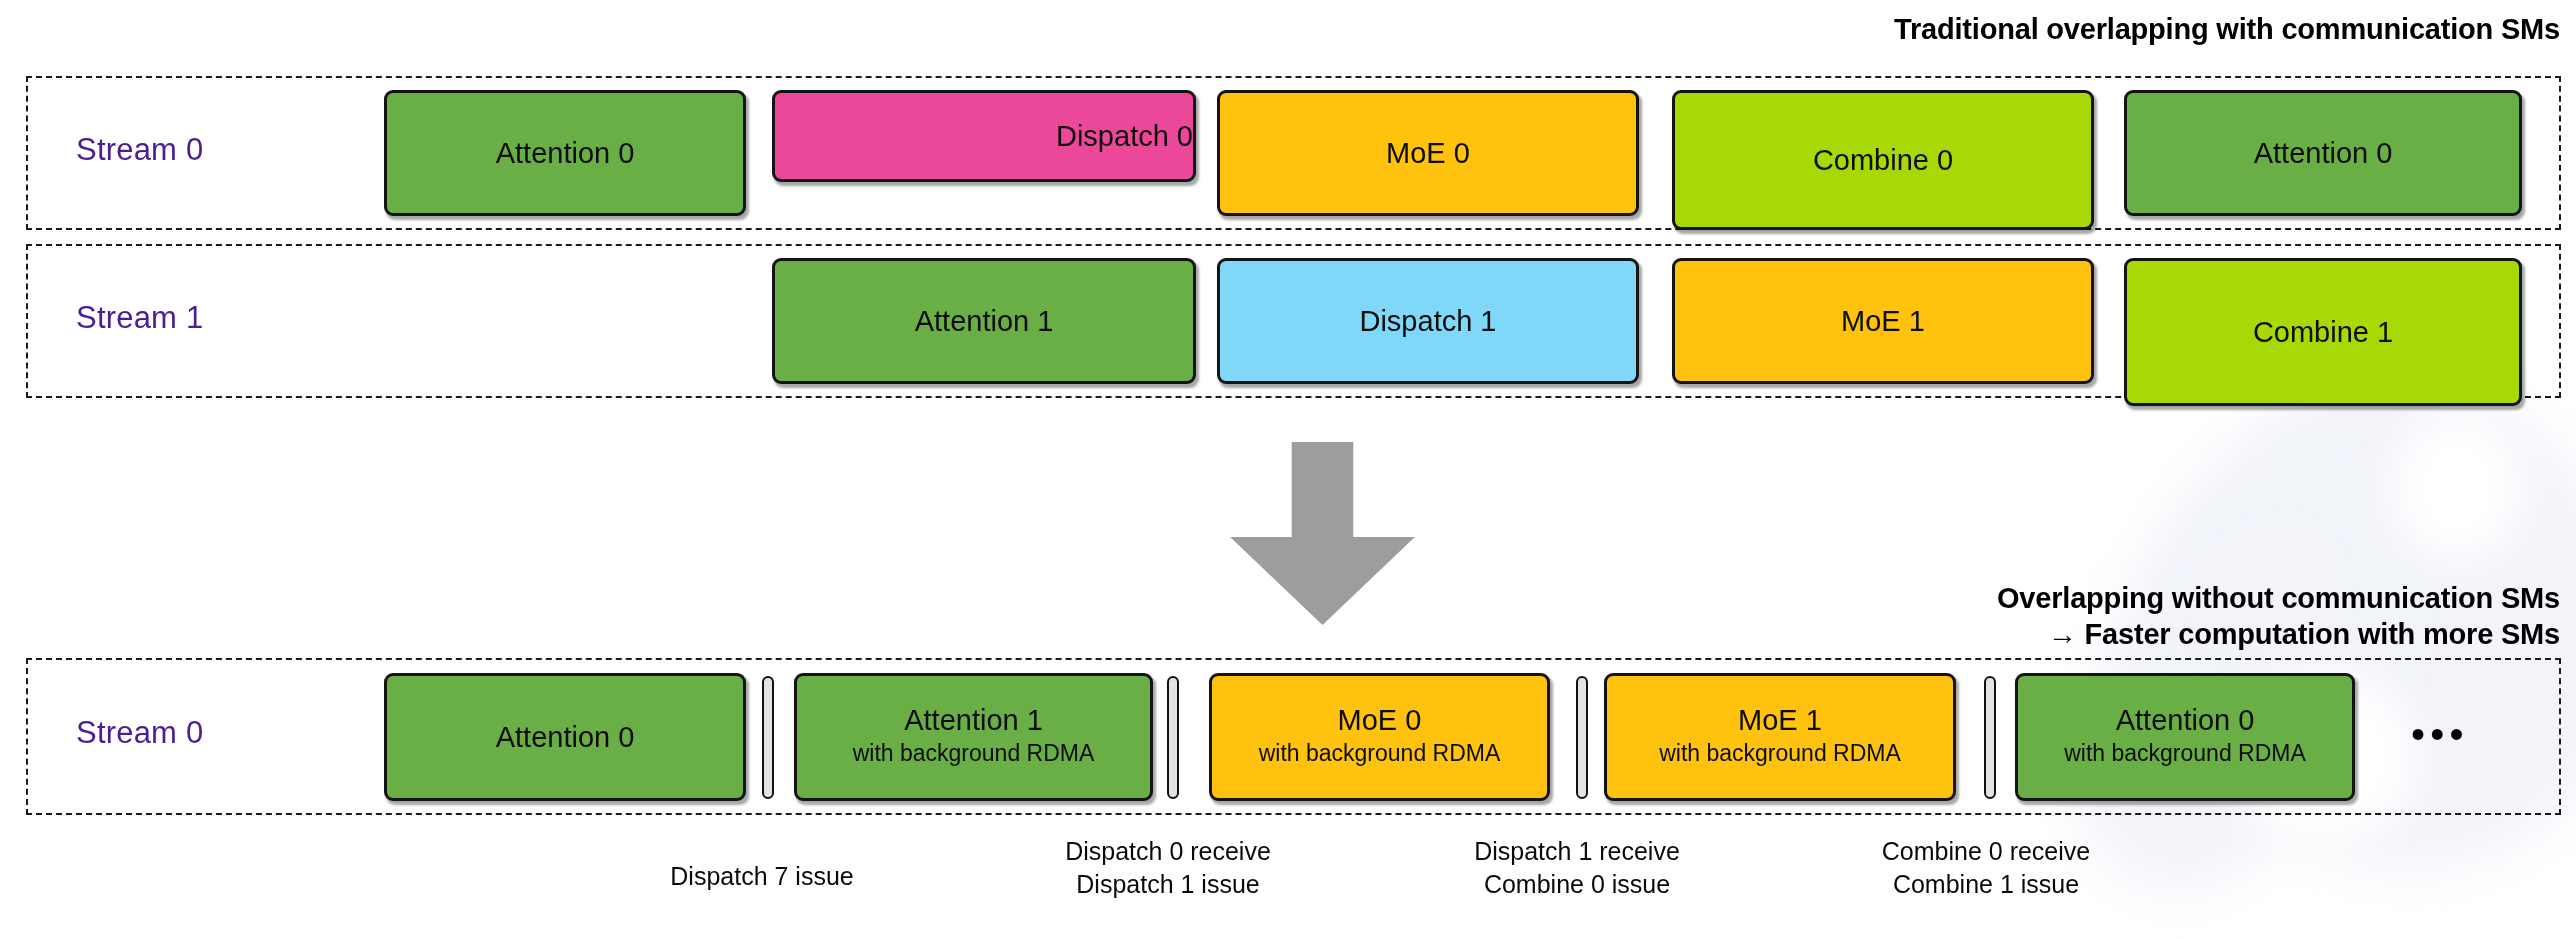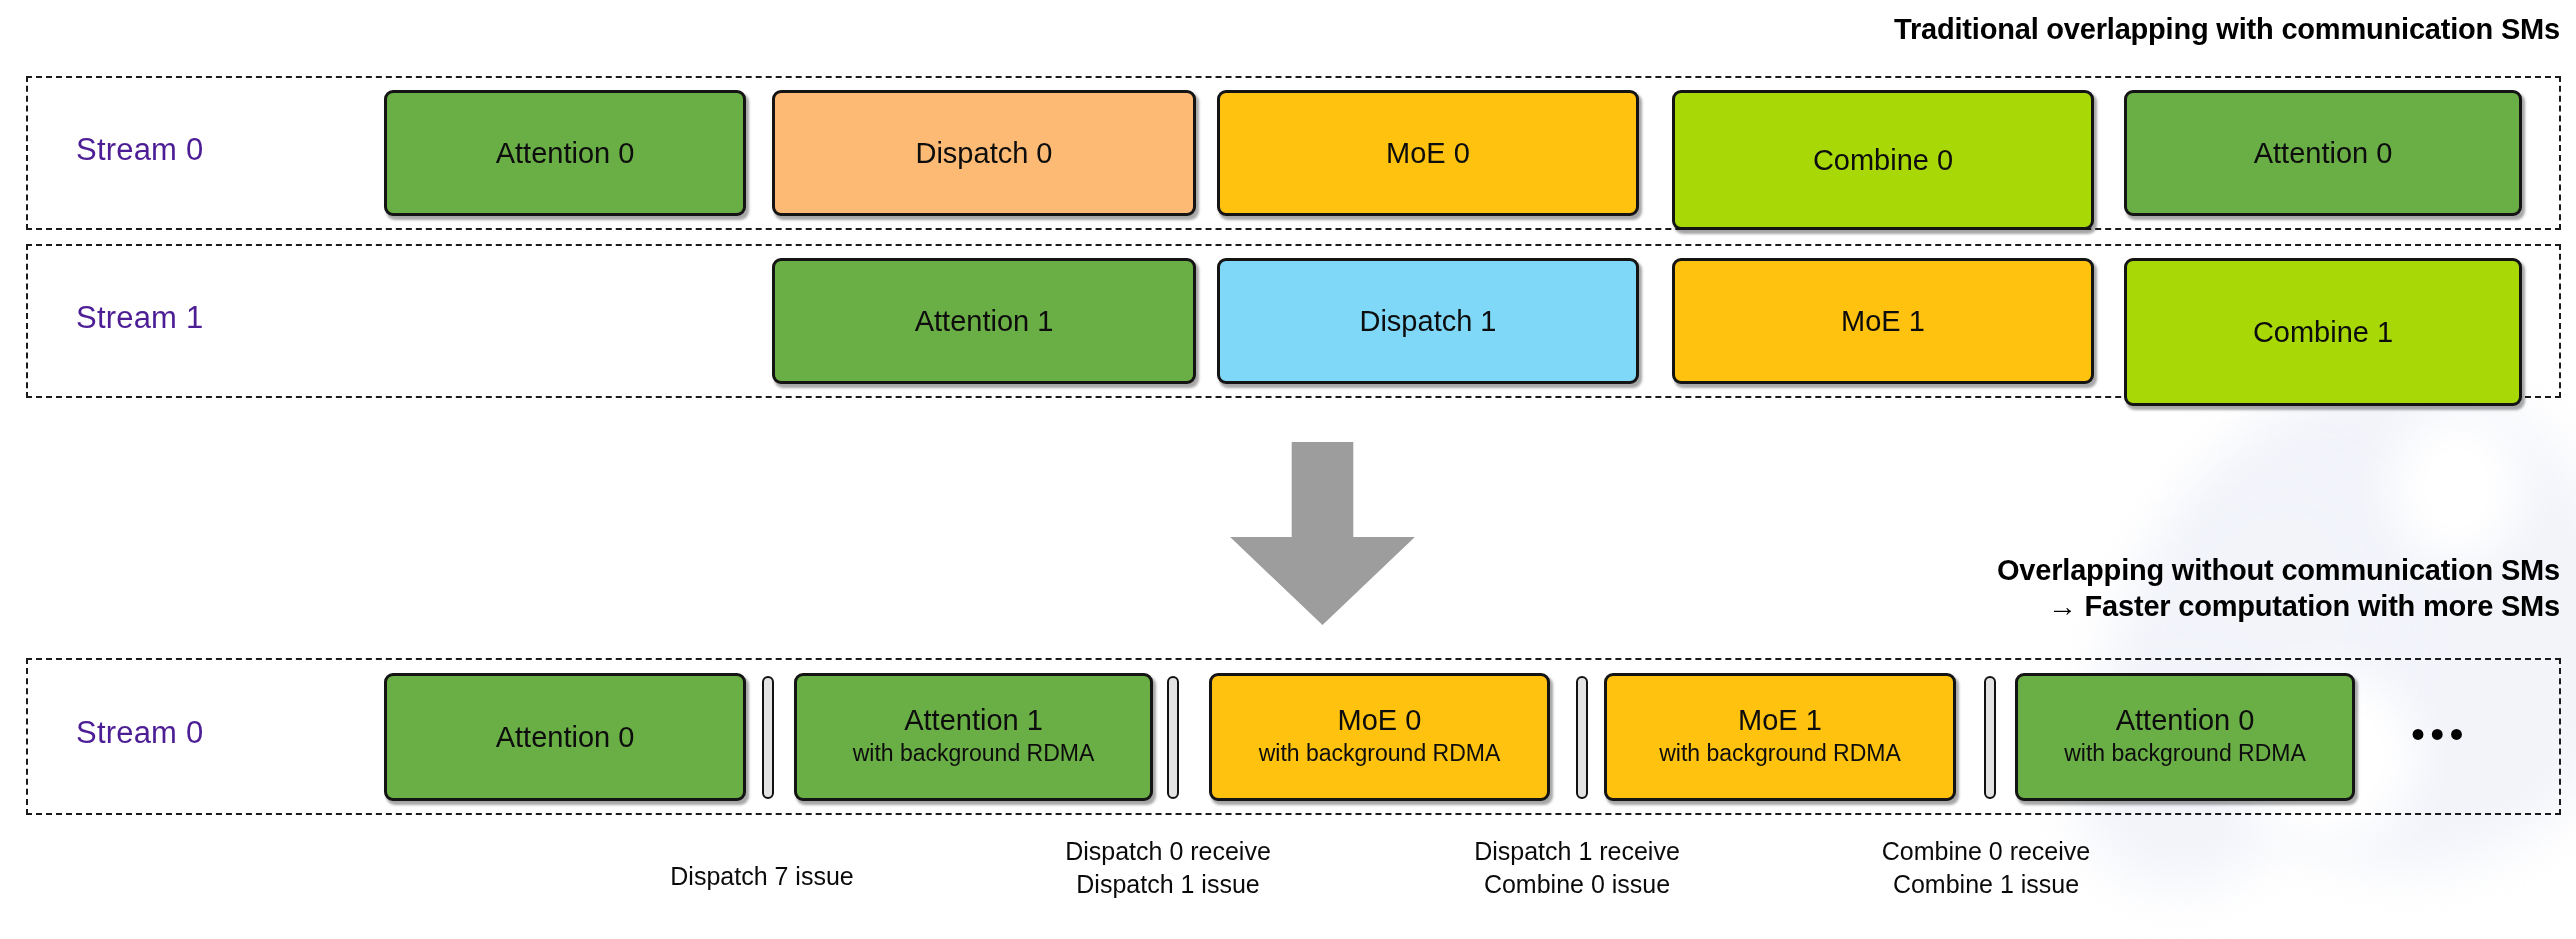--- a/index.html
+++ b/index.html
@@ -24,21 +24,21 @@
     position:absolute;
     font-weight:bold;
     font-size:29px;
     color:#000;
     text-align:right;
     line-height:1.25;
     white-space:pre-line;
     letter-spacing:-0.2px;
   }
   #cap-top{right:16px;top:10.6px;}
-  #cap-mid{right:16px;top:552px;}
+  #cap-mid{right:16px;top:580px;}
 
   .track{
     position:absolute;
     border:2.6px dashed #1a1a1a;
     box-sizing:border-box;
     background:transparent;
   }
   .stream-label{
     position:absolute;
     font-size:31px;
@@ -114,21 +114,21 @@
 
   <div class="caption" id="cap-top">Traditional overlapping with communication SMs</div>
 
   <div class="track" style="left:25.5px;top:76px;width:2535px;height:154px;">
   </div>
   <div class="stream-label" style="left:76px;top:132px;">Stream 0</div>
 
   <div class="blk" style="left:384px;top:90px;width:362px;height:126px;background:#6aae46;">
     <span class="t1">Attention 0</span>
   </div>
-  <div class="blk" style="left:772px;top:90px;width:424px;height:126px;background:#fdba74;">
+  <div class="blk" style="left:772px;top:90px;width:424px;height:92px;background:#ec4899;align-items:flex-end;">
     <span class="t1">Dispatch 0</span>
   </div>
   <div class="blk" style="left:1217px;top:90px;width:422px;height:126px;background:#ffc20e;">
     <span class="t1">MoE 0</span>
   </div>
   <div class="blk" style="left:1672px;top:90px;width:422px;height:140px;background:#a8d907;">
     <span class="t1">Combine 0</span>
   </div>
   <div class="blk" style="left:2124px;top:90px;width:398px;height:126px;background:#6aae46;">
     <span class="t1">Attention 0</span>

